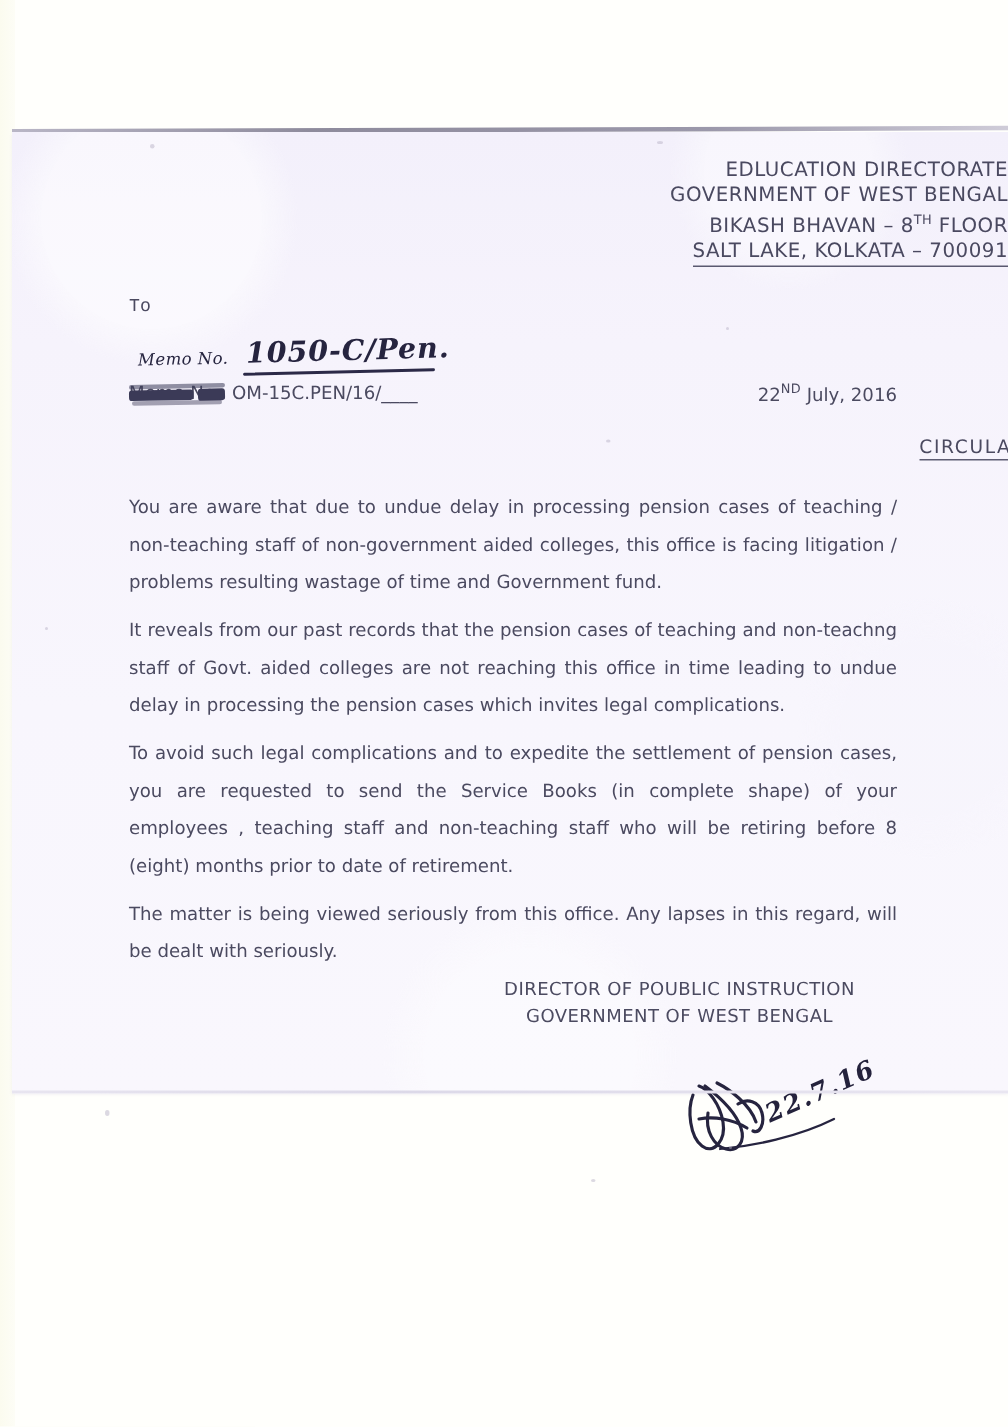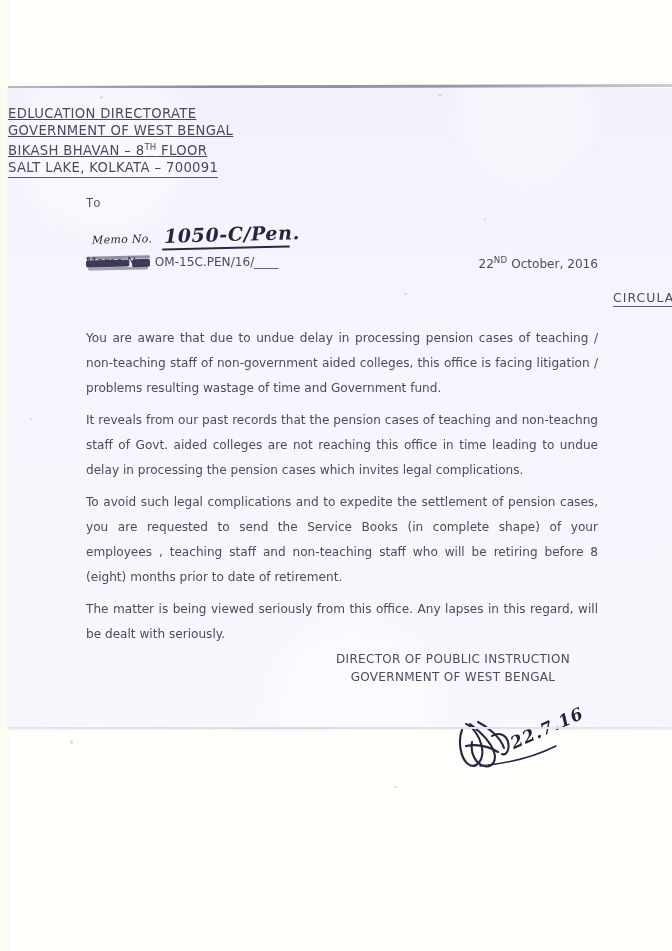--- a/index.html
+++ b/index.html
@@ -45,22 +45,22 @@
       radial-gradient(circle at 92% 62%, rgba(246,244,252,.9) 0 8%, transparent 12%);
   }
 
   
   #content{
     position:absolute;left:0;top:0;width:664px;height:641px;
     color:#4b4a60;
   }
 
   .hdr{
-    text-align:left;font-size:13.2px;letter-spacing:.35px;
-    line-height:16.5px;color:#4a4960;white-space:nowrap;text-decoration:underline;
+    text-align:right;font-size:13.2px;letter-spacing:.35px;
+    line-height:16.5px;color:#4a4960;white-space:nowrap;
   }
   #doc-header{position:absolute;left:0;top:18px;width:664px;}
   .hdr-underline{display:inline-block;border-bottom:1px solid #5a5970;padding-bottom:1px;}
   sup{font-size:8.6px;vertical-align:super;letter-spacing:.2px;}
 
   #addressee{position:absolute;left:78px;top:106px;width:400px;}
   .addr-line{font-size:12.1px;line-height:21px;color:#4b4a60;font-family:Liberation Mono, monospace;}
 
   #memo-row{position:absolute;left:78px;top:163px;width:512px;height:26px;}
   #memo-printed{
@@ -165,21 +165,21 @@
       <div class="strike-blob" id="strike-b"></div>
       <div class="strike-blob" id="strike-d"></div>
     </div>
 
     <div id="memo-hand">
       <span id="memo-hand-label">Memo No.</span>
       <span id="memo-hand-value">1050-C/Pen.</span>
       <span id="memo-hand-rule"></span>
     </div>
 
-    <div id="doc-date"><span>22</span><sup>ND</sup><span> October, 2016</span></div>
+    <div id="doc-date"><span>22</span><sup>ND</sup><span> July, 2016</span></div>
 
     <div id="circular-heading">
       <span>CIRCULAR</span>
     </div>
 
     <div class="para" id="para-1">You are aware that due to undue delay in processing pension cases of teaching / non-teaching staff of non-government aided colleges, this office is facing litigation / problems resulting wastage of time and Government fund.</div>
     <div class="para" id="para-2">It reveals from our past records that the pension cases of teaching and non-teachng staff of Govt. aided colleges are not reaching this office in time leading to undue delay in processing the pension cases which invites legal complications.</div>
     <div class="para" id="para-3">To avoid such legal complications and to expedite the settlement of pension cases, you are requested to send the Service Books (in complete shape) of your employees , teaching staff and  non-teaching staff who will be retiring before 8 (eight) months prior to date of retirement.</div>
     <div class="para" id="para-4">The matter is being viewed seriously from this office. Any lapses in this regard, will be dealt with seriously.</div>
 

